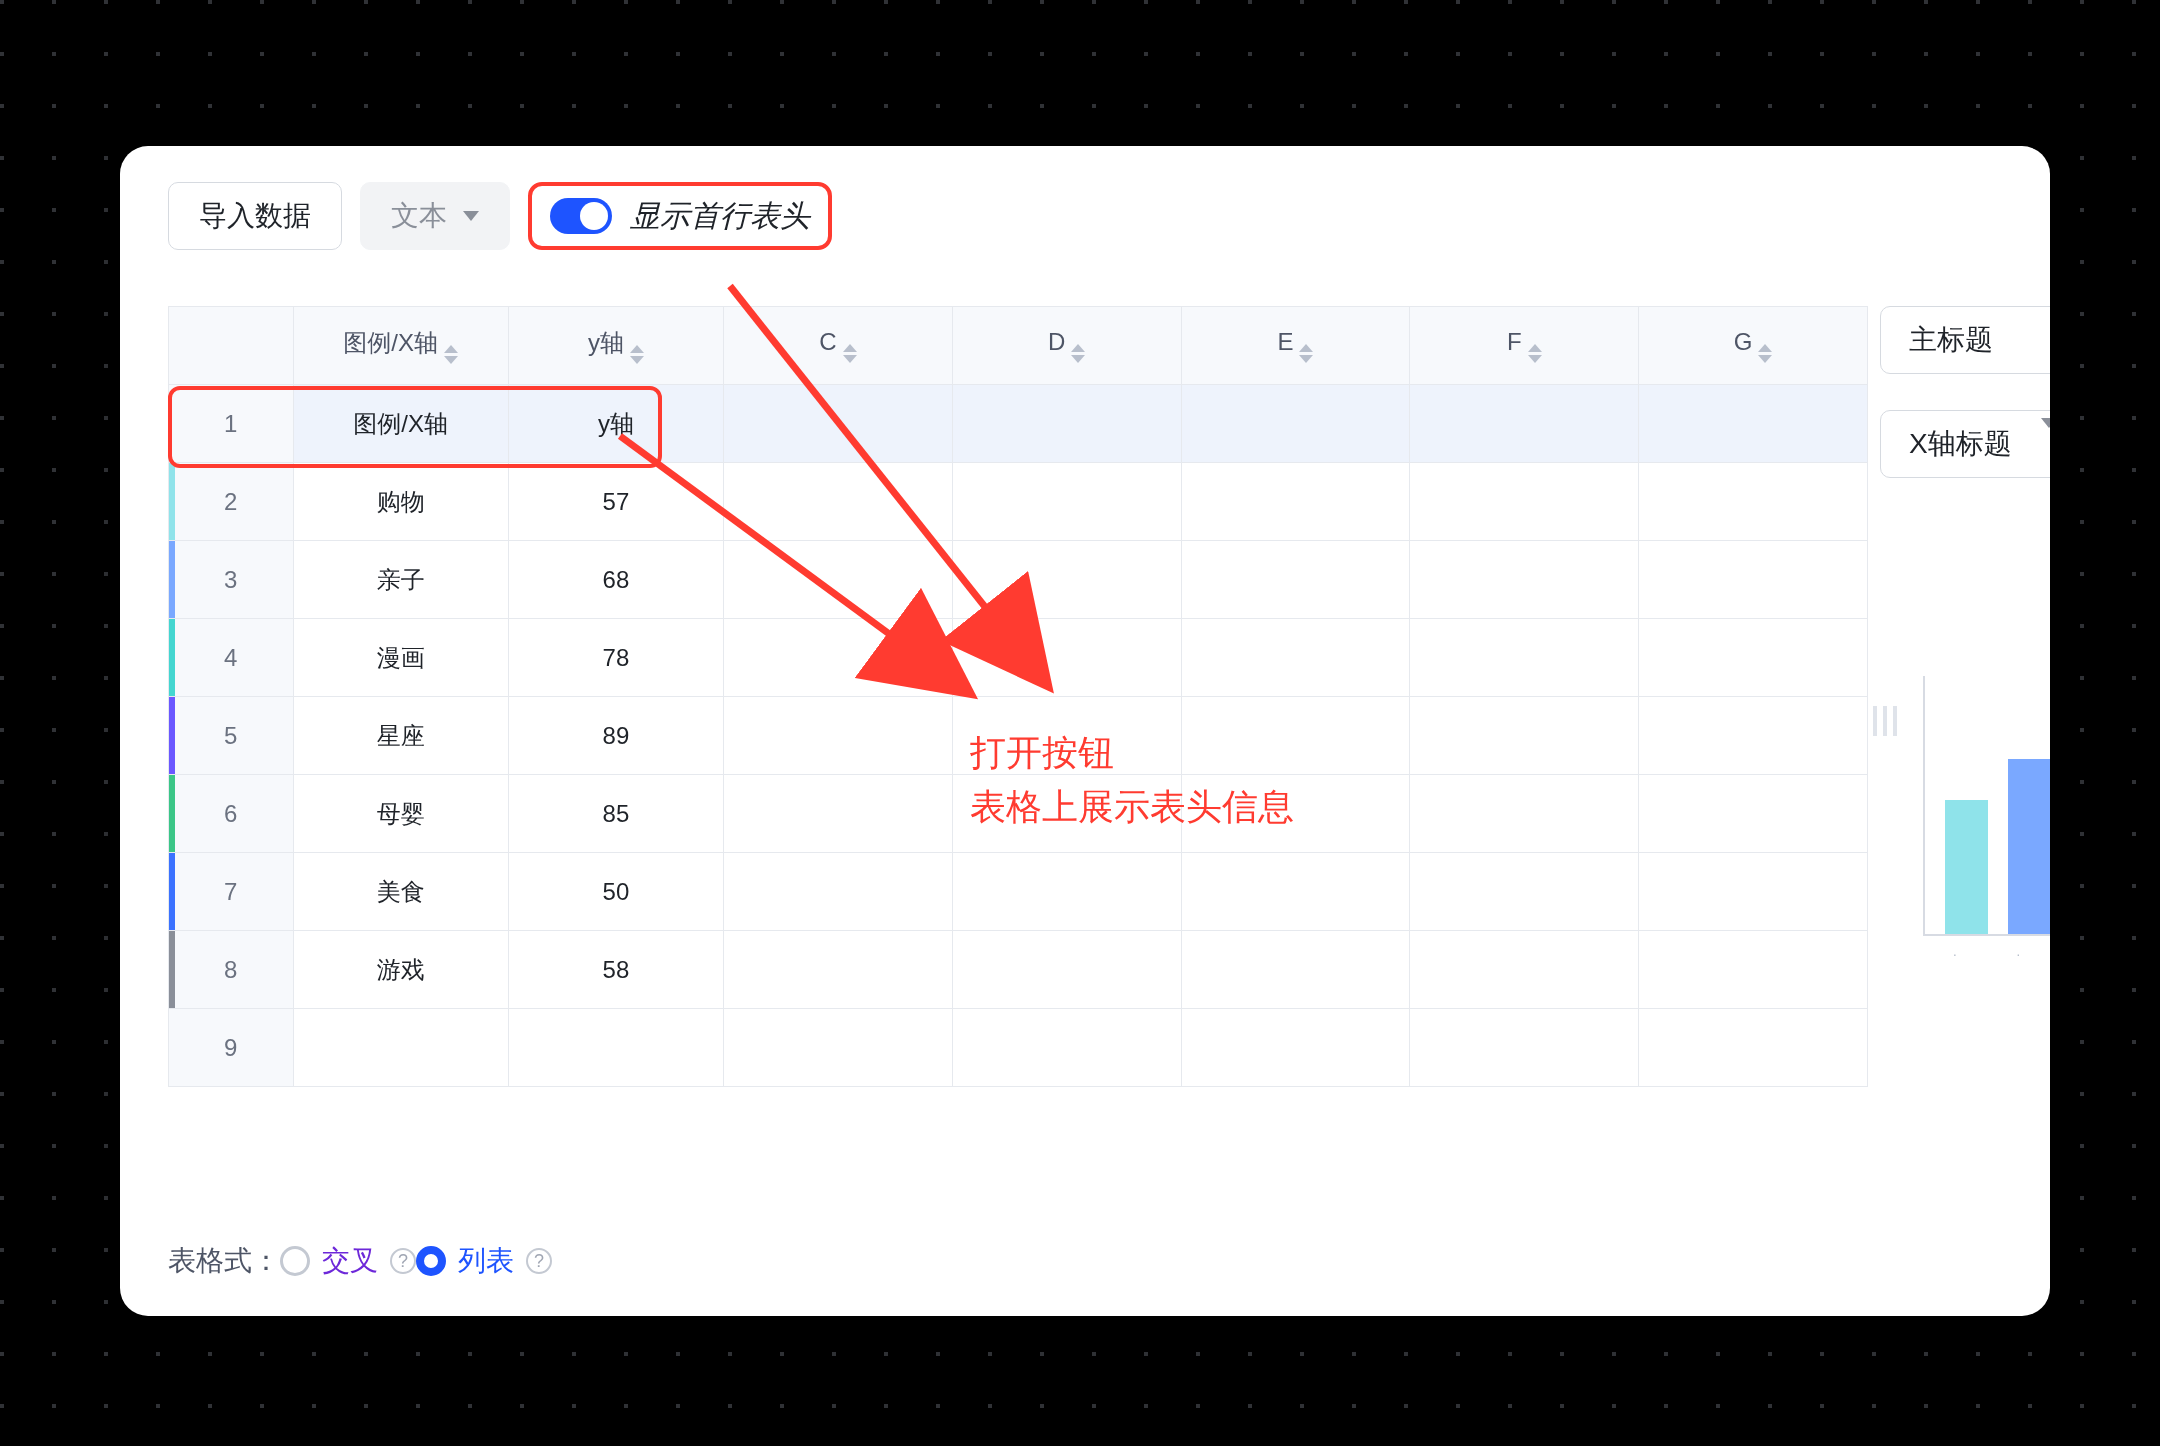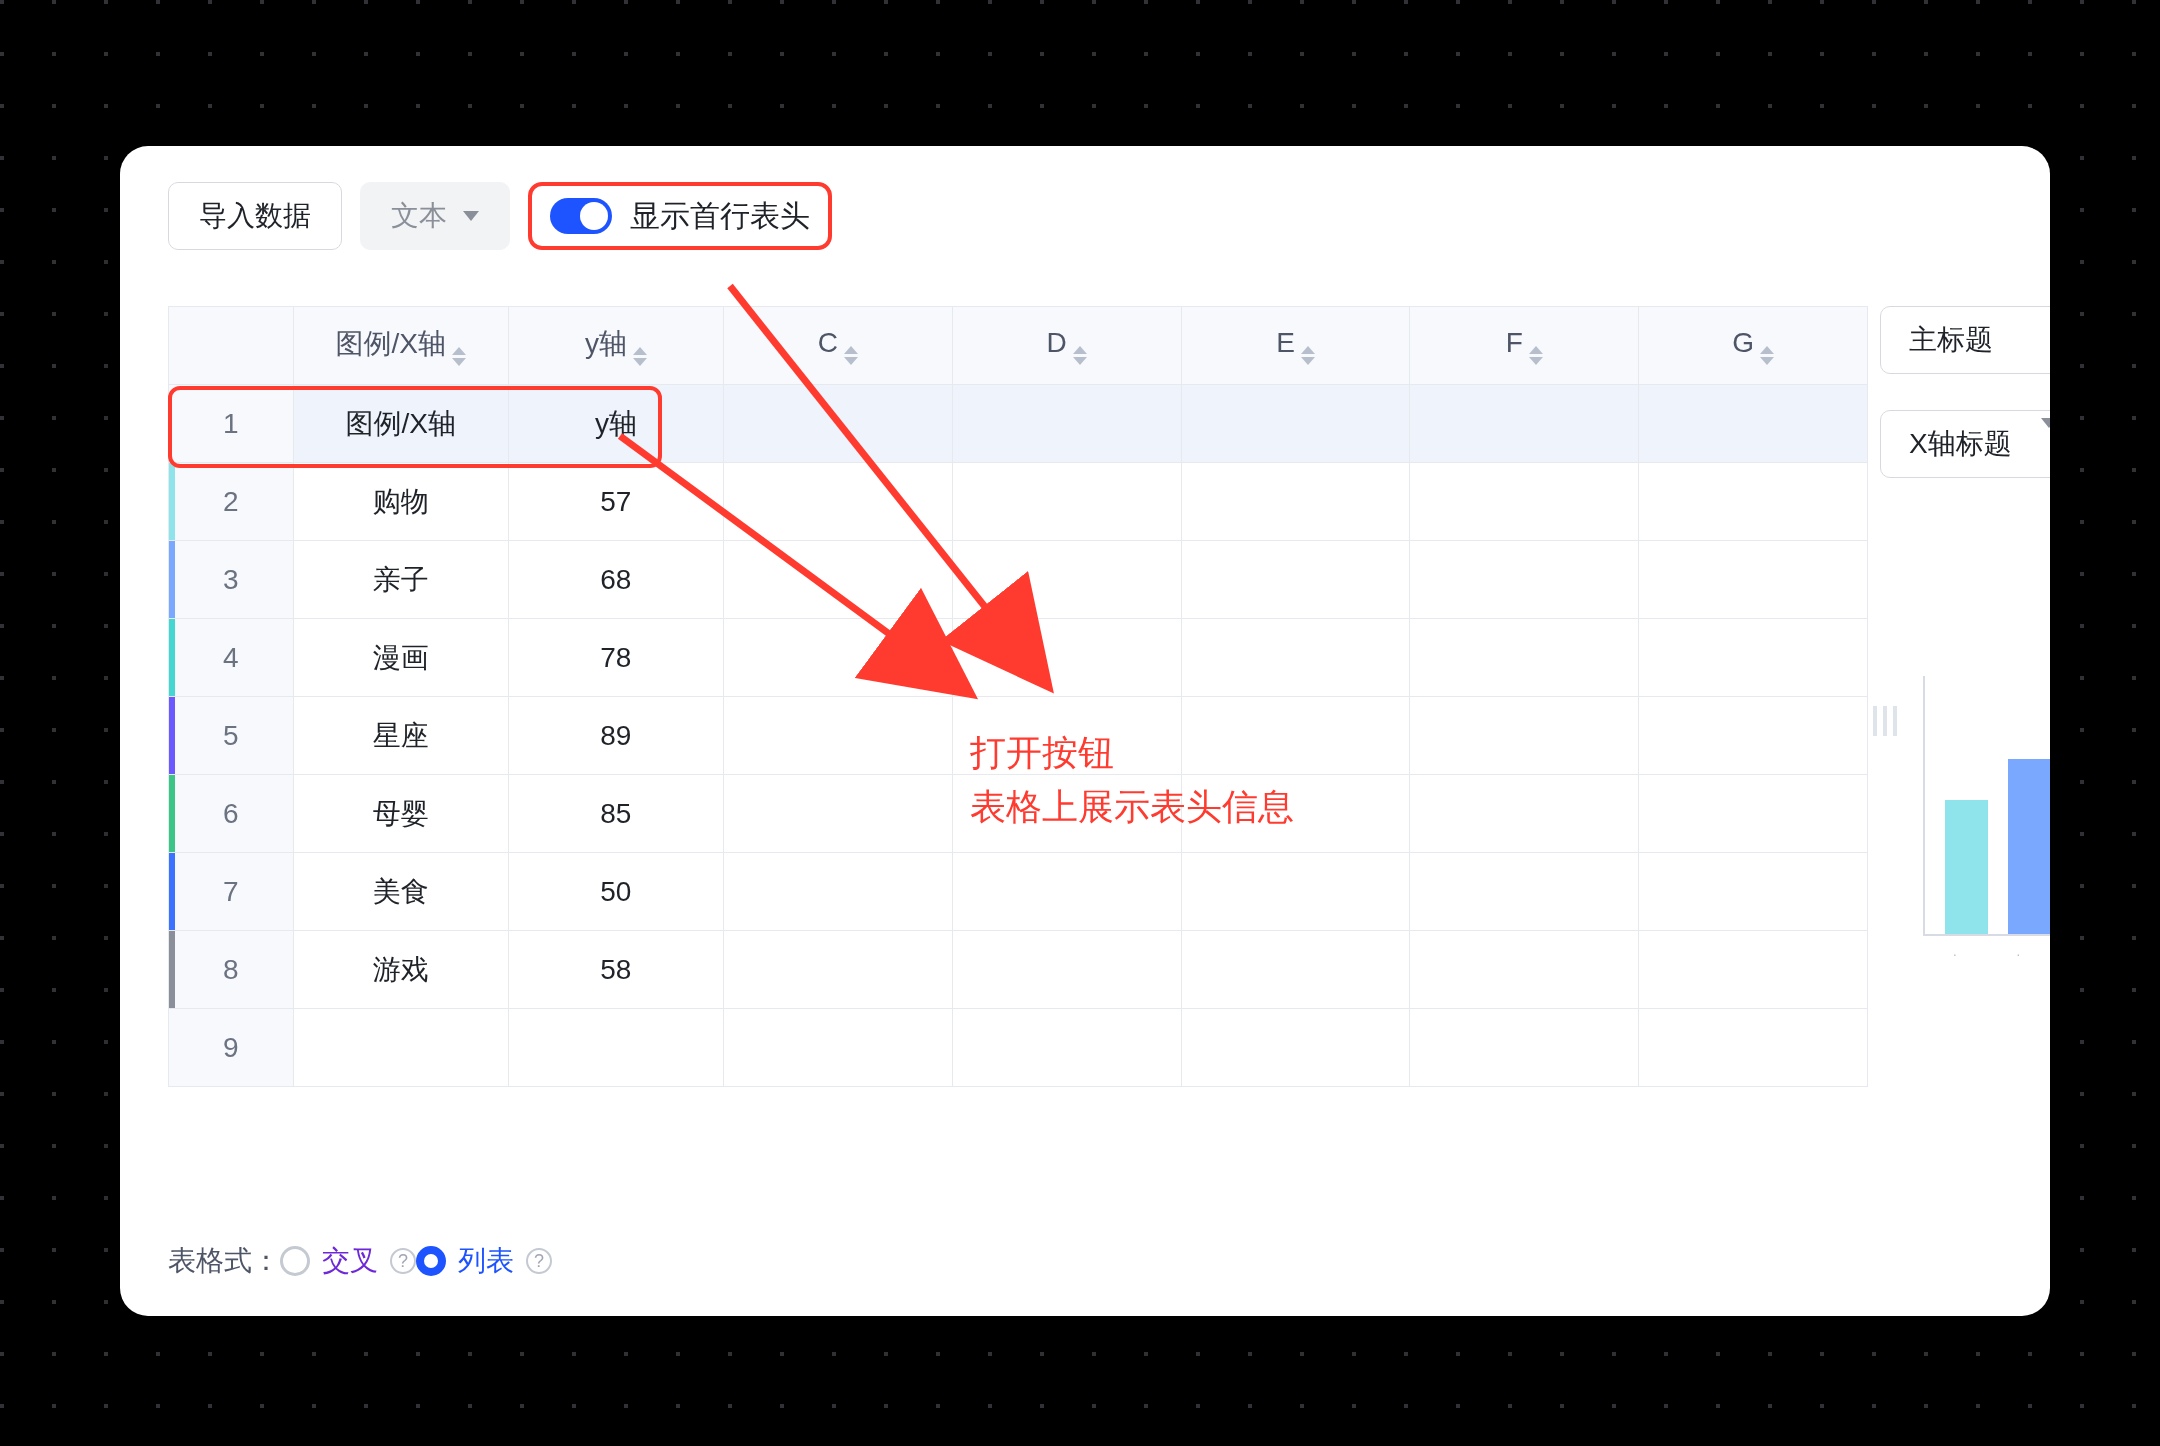--- a/index.html
+++ b/index.html
@@ -54,25 +54,25 @@
     height: 68px; padding: 0 18px;
     border: 4px solid #ff3b30;
     border-radius: 14px;
   }
   .toggle {
     width: 62px; height: 36px; background: #1e54ff; border-radius: 18px; position: relative;
   }
   .toggle .knob {
     position: absolute; right: 4px; top: 4px; width: 28px; height: 28px; border-radius: 50%; background: #fff;
   }
-  .toggle-label { font-size: 30px; color: #1f2329; }
+  .toggle-label { font-size: 30px; color: #1f2329; font-style: italic; }
 
   
   .sheet-wrap { position: absolute; left: 48px; top: 160px; width: 1700px; }
-  table.sheet { border-collapse: collapse; width: 100%; table-layout: fixed; font-size: 28px; color: #1f2329; }
+  table.sheet { border-collapse: collapse; width: 100%; table-layout: fixed; font-size: 24px; color: #1f2329; }
   .sheet th, .sheet td { border: 1px solid #e6e9ee; height: 78px; text-align: center; padding: 0 8px; white-space: nowrap; overflow: hidden; }
   .sheet thead th {
     background: #f7f9fc;
     font-weight: 400;
     color: #4e5566;
     position: relative;
   }
   .sort-icon { display: inline-flex; flex-direction: column; line-height: 0; margin-left: 6px; vertical-align: -2px; }
   .sort-icon span { width: 0; height: 0; border-left: 7px solid transparent; border-right: 7px solid transparent; }
   .sort-icon .up { border-bottom: 8px solid #b8bfcc; margin-bottom: 3px; }

